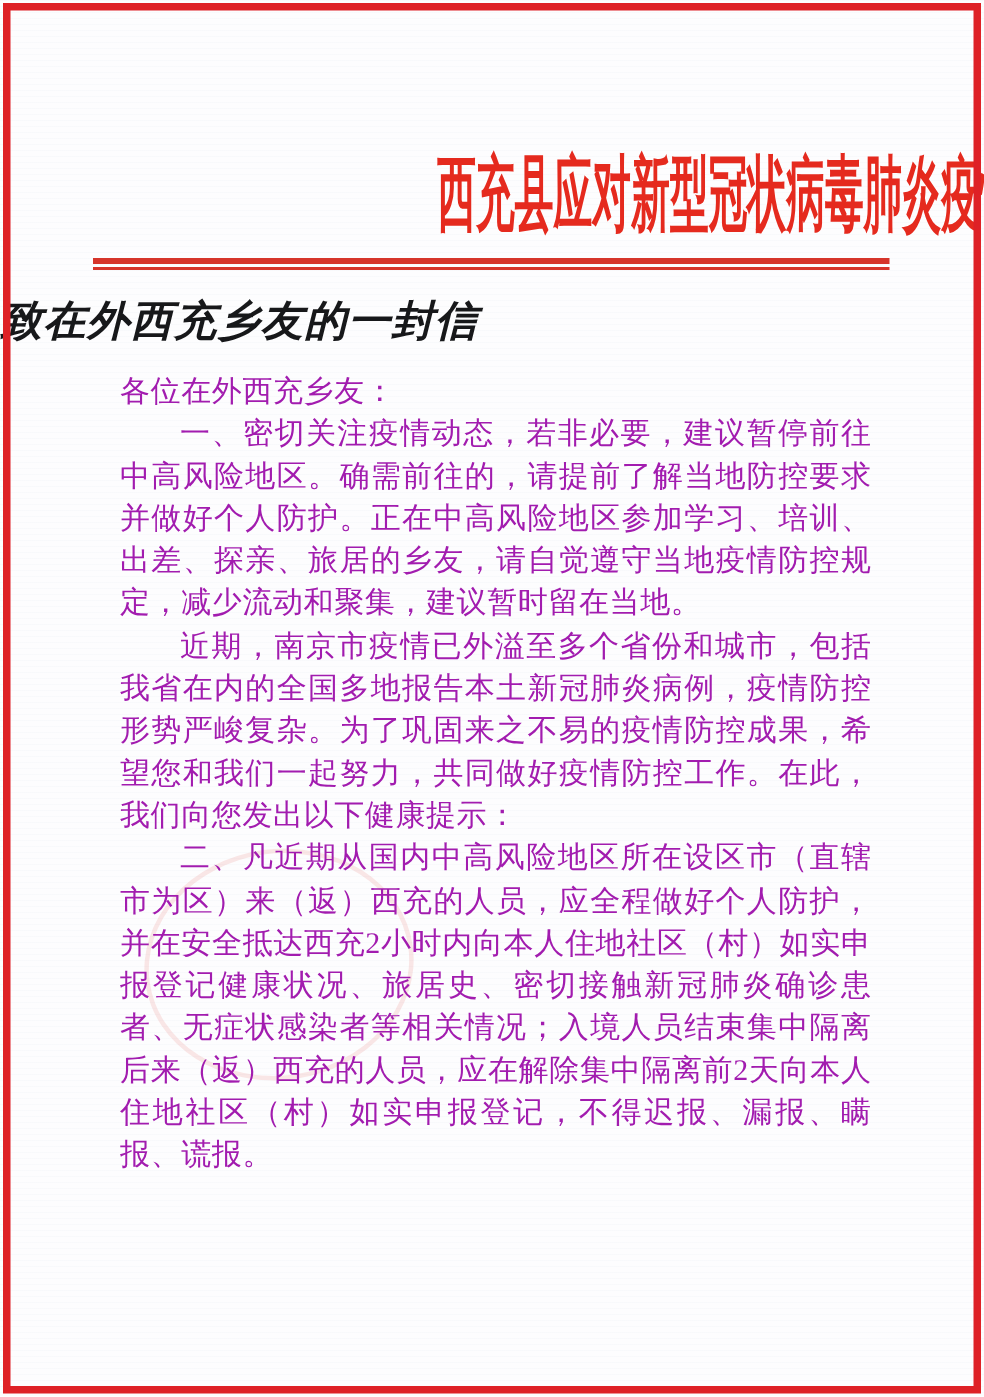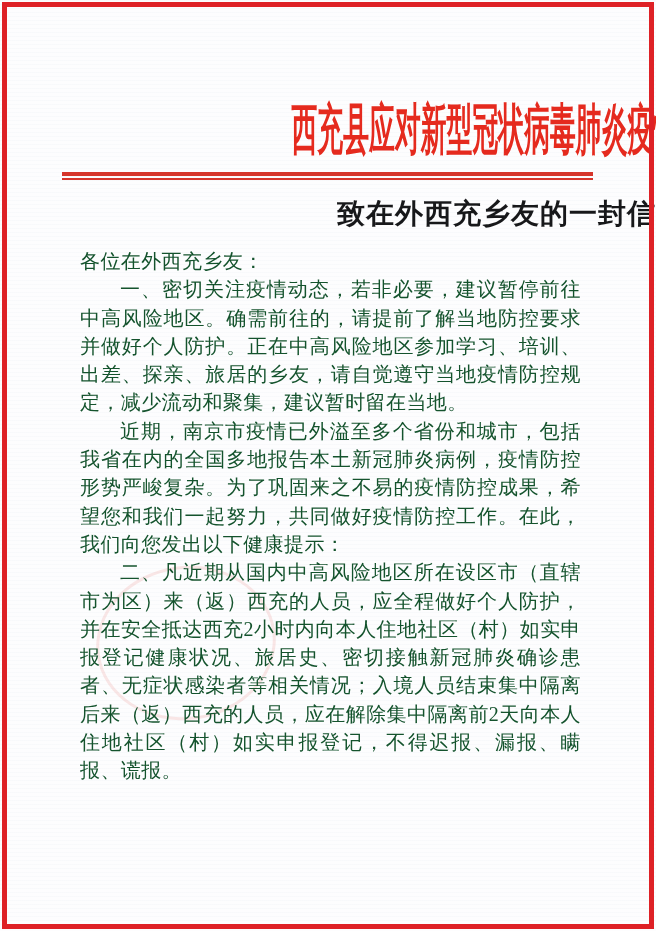--- a/index.html
+++ b/index.html
@@ -59,36 +59,37 @@
     z-index: 3;
   }
   .red-rule .thick { height: 4px; background: #d6352b; }
   .red-rule .thin  { height: 2px; background: #d6352b; margin-top: 2px; }
   .letter-title {
     position: absolute;
     top: 195px;
     left: 0;
     width: 100%;
     margin: 0;
-    text-align: right;
+    text-align: left;
     font-size: 28px;
     font-weight: bold;
     color: #17181a;
     letter-spacing: 1px;
     z-index: 3;
+    font-style: italic;
   }
   .letter-body {
     position: absolute;
     top: 247px;
     left: 80px;
     width: 501px;
     font-size: 20px;
     line-height: 28.3px;
     letter-spacing: 0.4px;
-    color: #14532d;
+    color: #a21caf;
     text-align: justify;
     z-index: 3;
   }
   .letter-body p { margin: 0; text-indent: 2em; }
   .letter-body p.salutation { text-indent: 0; }
   .faint-seal {
     position: absolute;
     left: 96px;
     top: 566px;
     width: 174px;

